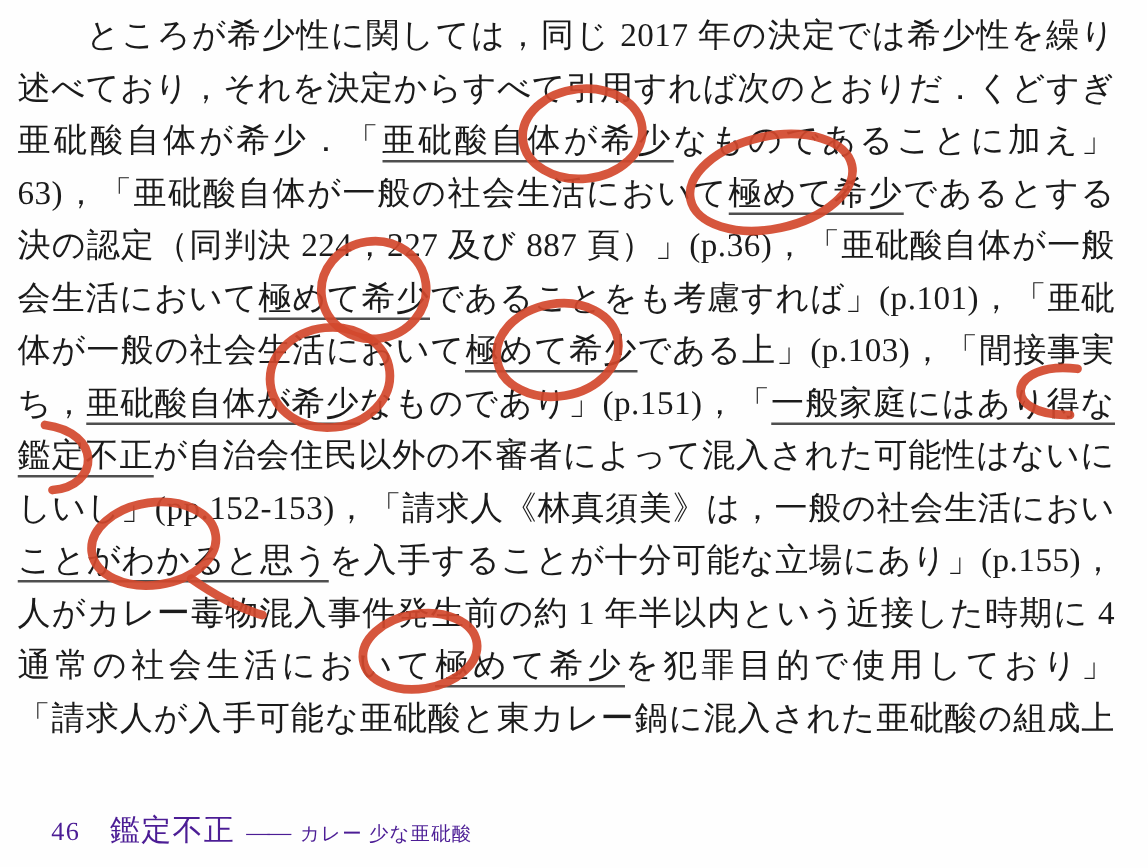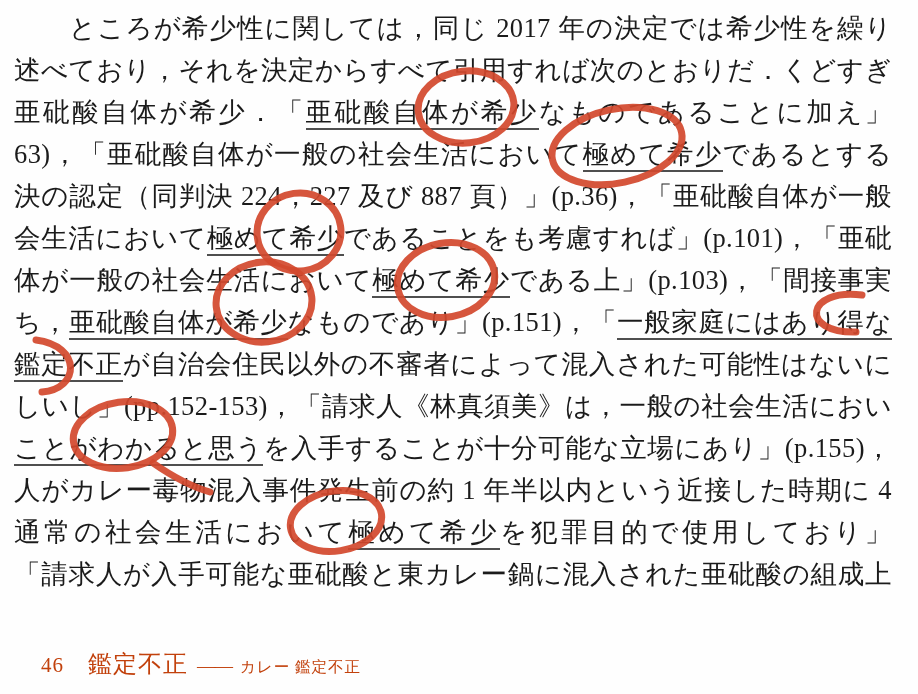--- a/index.html
+++ b/index.html
@@ -38,21 +38,21 @@
     width: 918px; height: 694px;
     pointer-events: none;
   }
   .footer {
     position: absolute;
     left: 41px;
     top: 648px;
     display: flex;
     align-items: baseline;
     white-space: nowrap;
-    color: #c2410c;
+    color: #4c1d95;
   }
   .footer .num   { font-size: 21px; letter-spacing: 1px; margin-right: 24px; }
   .footer .title { font-size: 24px; margin-right: 9px; letter-spacing: 1px; }
   .footer .dash  { font-size: 19px; letter-spacing: -2px; margin-right: 9px; }
   .footer .sub   { font-size: 15.5px; letter-spacing: 1px; }
 </style>
 </head>
 <body>
 
 <div class="page">
@@ -84,16 +84,16 @@
       <path d="M 36 340 C 82 346 80 389 42 392" fill="none" stroke="#d2482c" stroke-width="7" stroke-linecap="round" opacity="0.92"></path>
       <ellipse cx="123" cy="435" rx="50" ry="33" transform="rotate(-8 123 435)" fill="none" stroke="#d2482c" stroke-width="7" stroke-linecap="round" opacity="0.92"></ellipse>
       <path d="M 153 463 C 176 479 196 488 210 492" fill="none" stroke="#d2482c" stroke-width="7" stroke-linecap="round" opacity="0.92"></path>
       <ellipse cx="336" cy="521" rx="46" ry="30" transform="rotate(-9 336 521)" fill="none" stroke="#d2482c" stroke-width="7" stroke-linecap="round" opacity="0.92"></ellipse>
     </svg>
 
   <div class="footer">
     <span class="num">46</span>
     <span class="title">鑑定不正</span>
     <span class="dash">――</span>
-    <span class="sub">カレー 鑑定不正</span>
+    <span class="sub">カレー 少な亜砒酸</span>
   </div>
 
 </div>
 
 </body></html>

